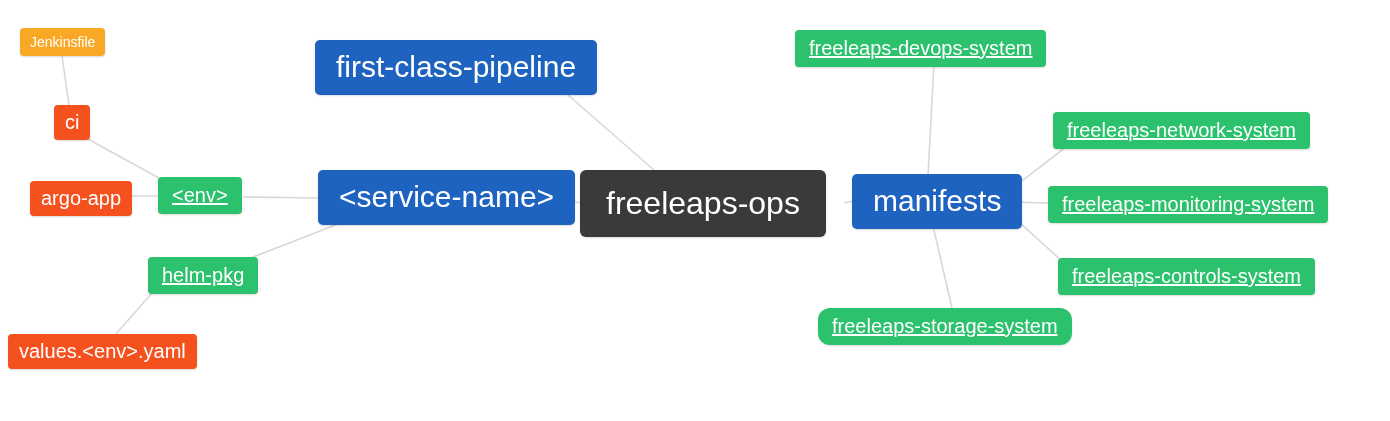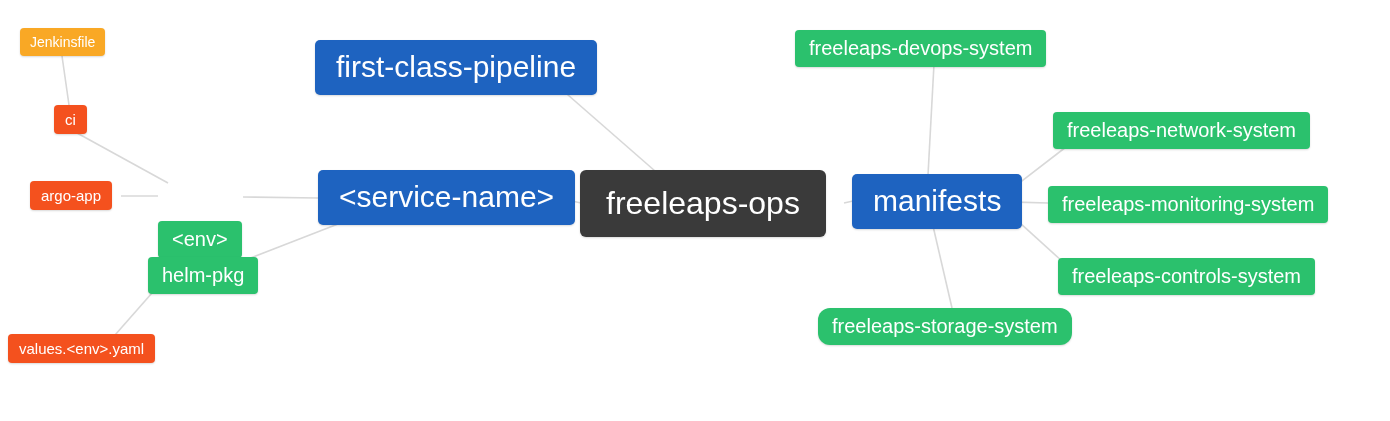--- a/index.html
+++ b/index.html
@@ -33,36 +33,37 @@
   .blue{
     background:var(--blue);
     font-size:30px;
     padding:10px 21px;
     border-radius:5px;
   }
   .green{
     background:var(--green);
     font-size:20px;
     padding:7px 14px;
+    text-decoration:underline;
   }
   .red{
     background:var(--red);
-    font-size:15px;
+    font-size:20px;
     padding:6px 11px;
   }
   .orange{
     background:var(--orange);
     font-size:14px;
     padding:6px 10px;
   }
   
   #n-jenkinsfile{left:20px;top:28px;}
   #n-ci{left:54px;top:105px;}
   #n-argo-app{left:30px;top:181px;}
-  #n-env{left:158px;top:177px;margin-top:44px;}
+  #n-env{left:158px;top:177px;}
   #n-helm-pkg{left:148px;top:257px;}
   #n-values{left:8px;top:334px;}
   #n-pipeline{left:315px;top:40px;}
   #n-service{left:318px;top:170px;}
   #n-ops{left:580px;top:170px;}
   #n-manifests{left:852px;top:174px;}
   #n-devops{left:795px;top:30px;}
   #n-network{left:1053px;top:112px;}
   #n-monitoring{left:1048px;top:186px;}
   #n-controls{left:1058px;top:258px;}

